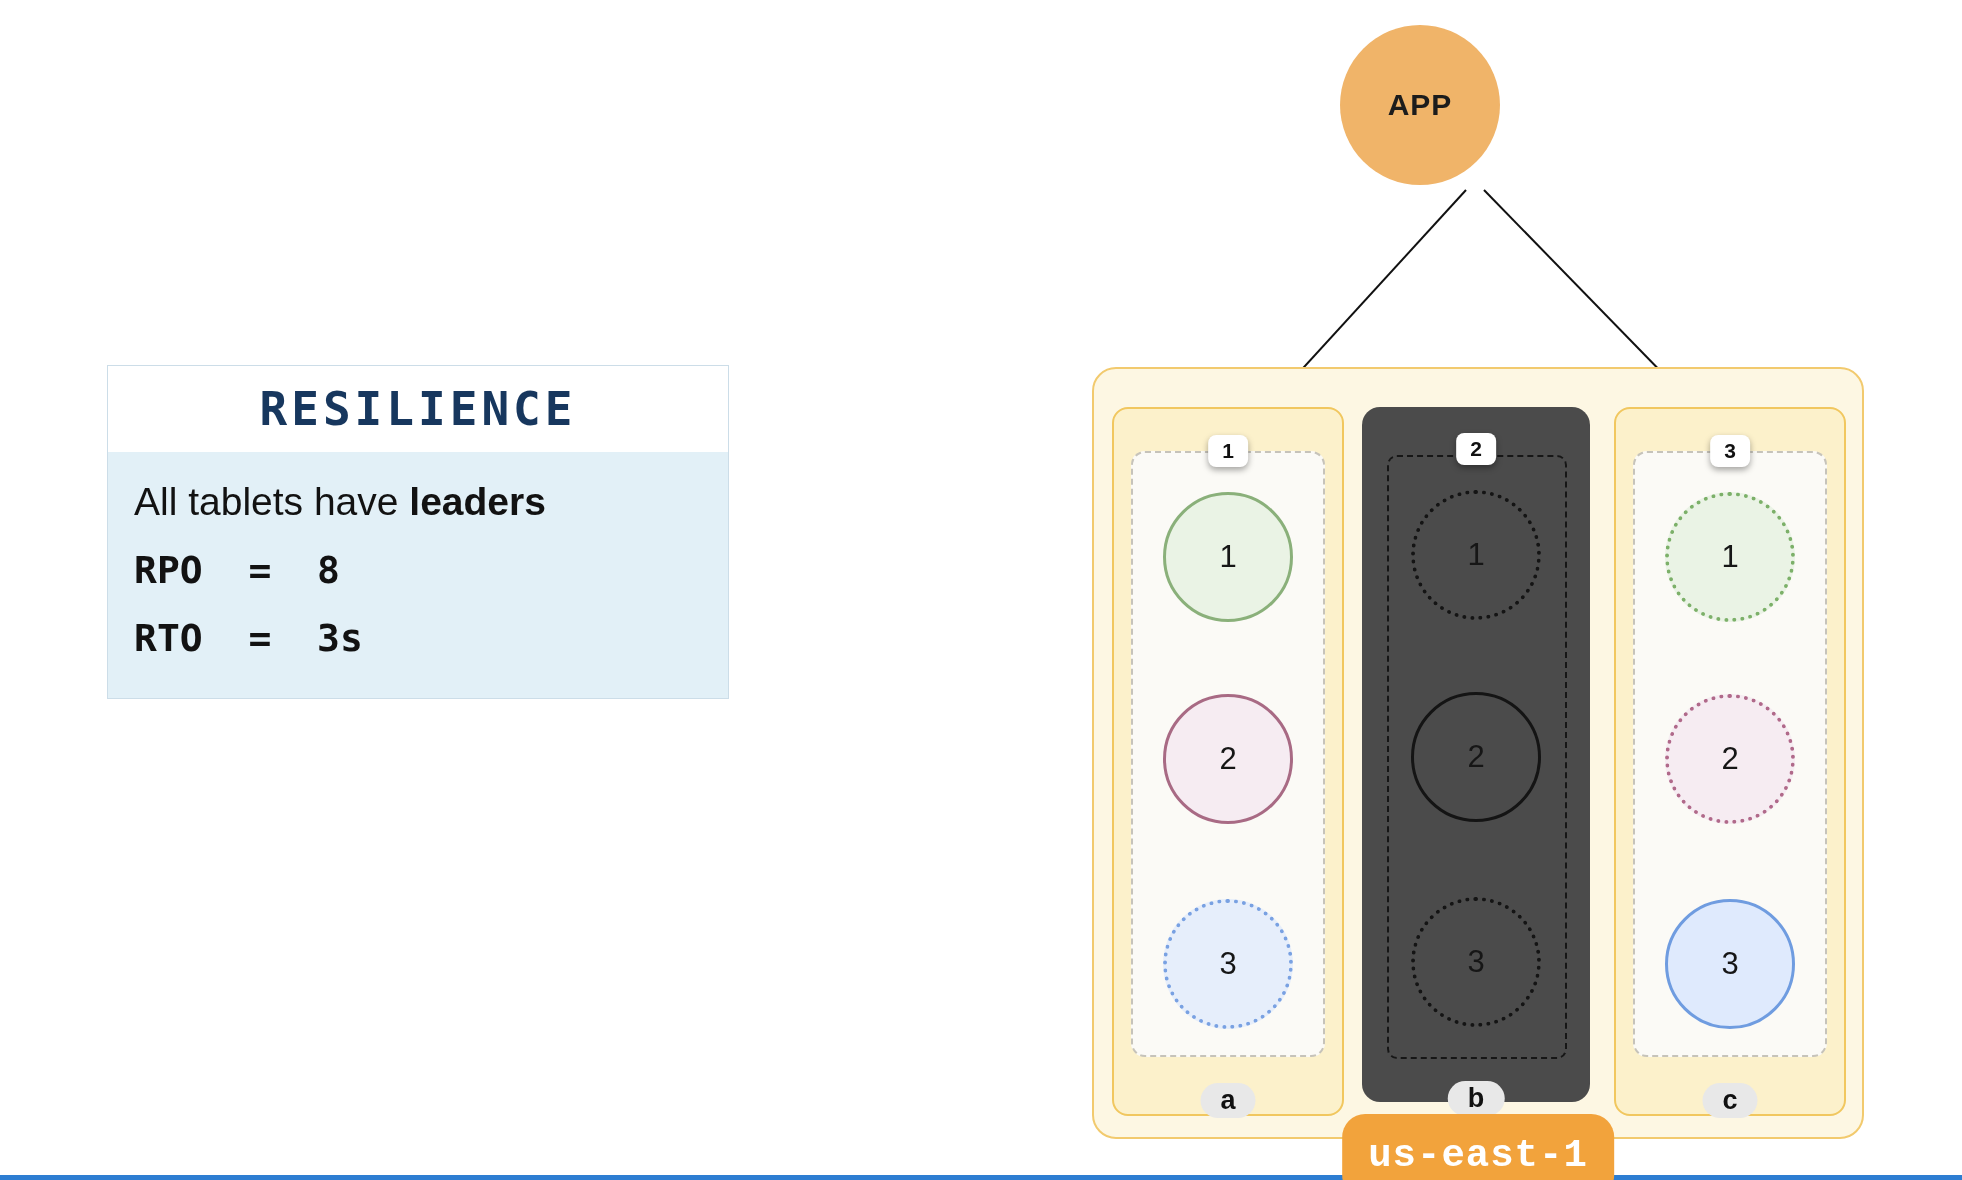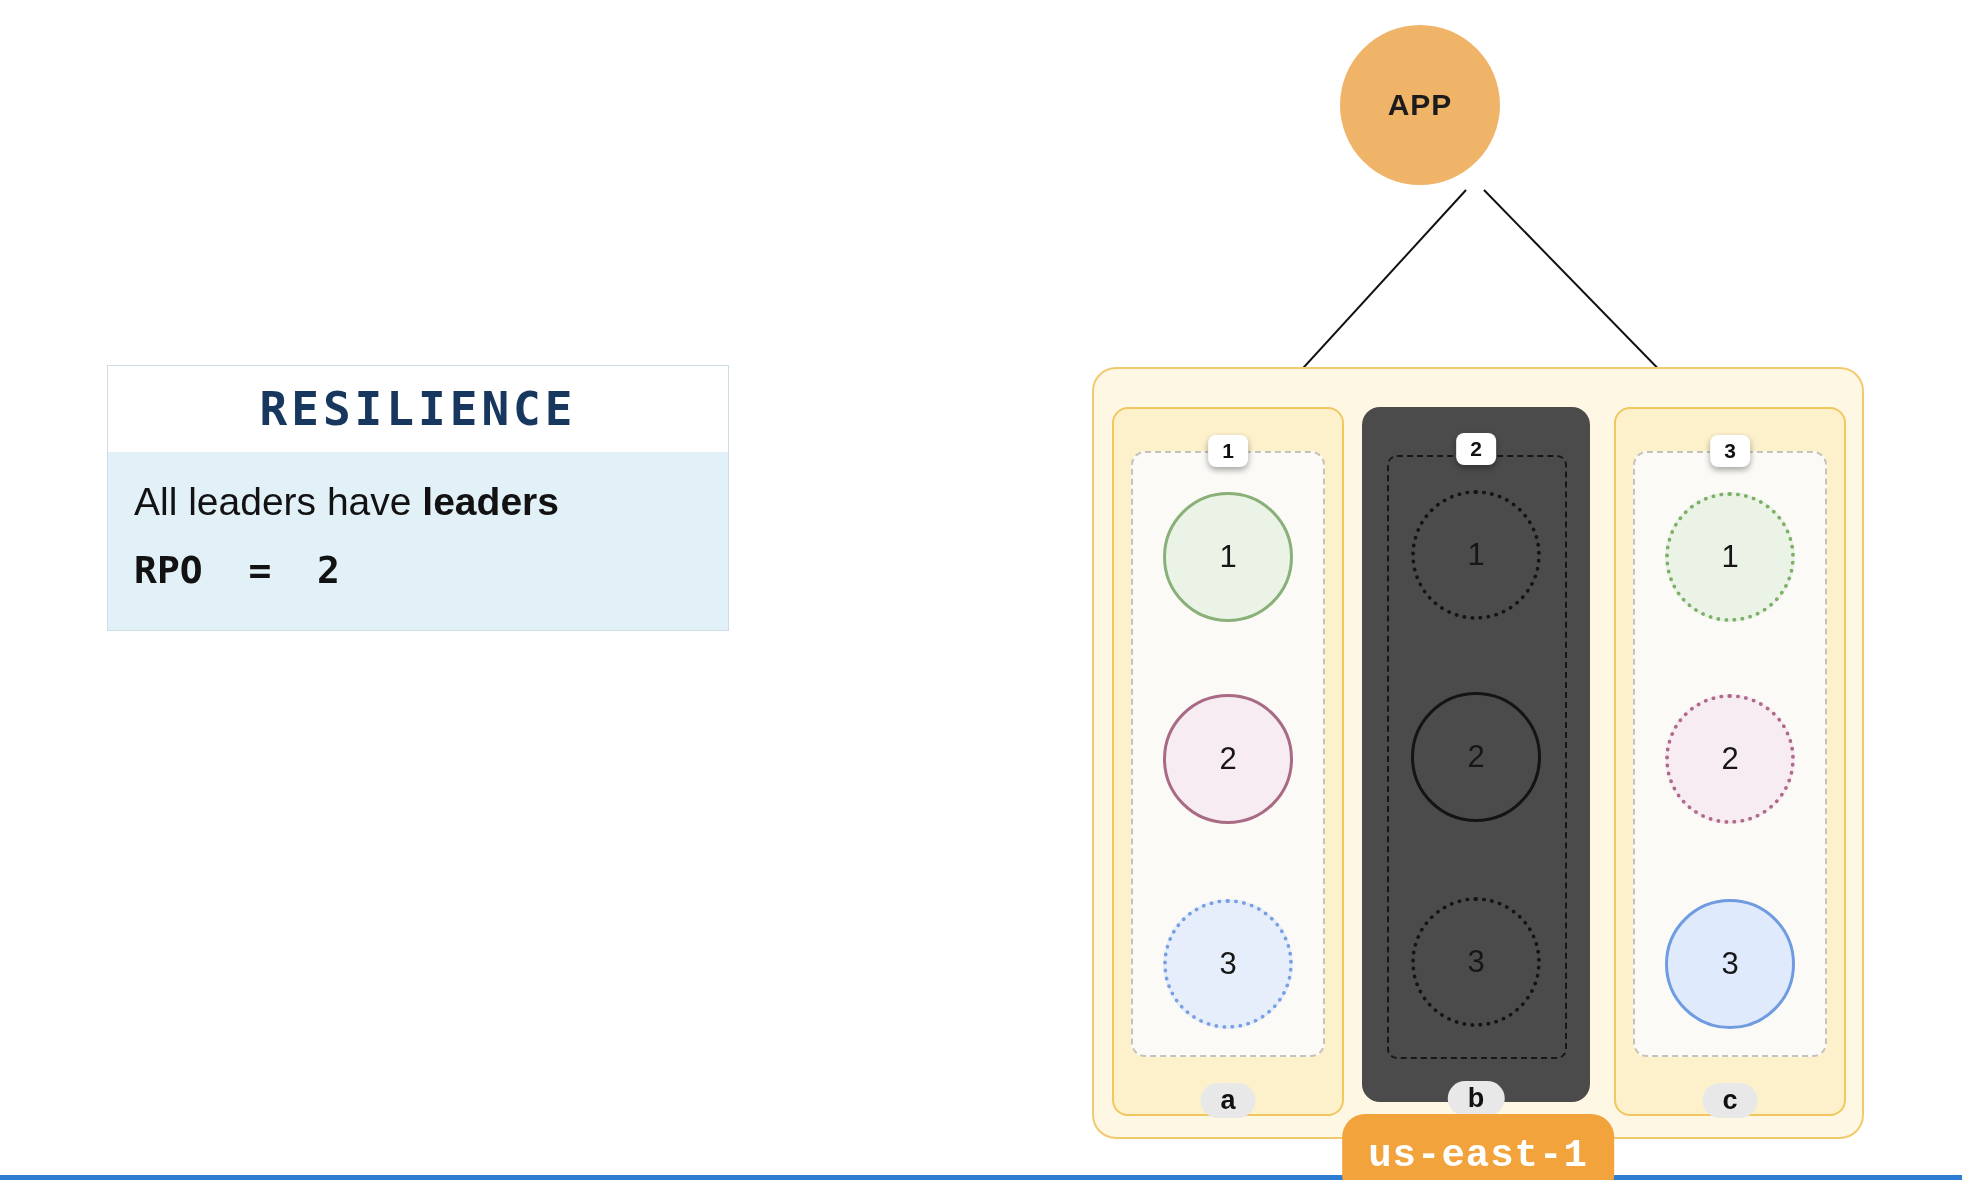--- a/index.html
+++ b/index.html
@@ -109,22 +109,23 @@
 </head>
 <body>
 
 <div class="canvas">
 
   <div class="panel">
     <div class="panel-header">
       <span class="panel-title">RESILIENCE</span>
     </div>
     <div class="panel-body">
-      <div class="panel-line"><span>All leaders have </span><b>leaders</b></div>
-      <div class="panel-line mono">RPO  =  2</div>
+      <div class="panel-line"><span>All tablets have </span><b>leaders</b></div>
+      <div class="panel-line mono">RPO  =  8</div>
+      <div class="panel-line mono">RTO  =  3s</div>
     </div>
   </div>
 
   <div class="app-circle">
     <span>APP</span>
   </div>
 
   <svg class="arrows" width="1962" height="1180" viewBox="0 0 1962 1180">
     <defs>
       <marker id="ah" viewBox="0 0 10 10" refX="9" refY="5" markerWidth="9" markerHeight="9" orient="auto">

